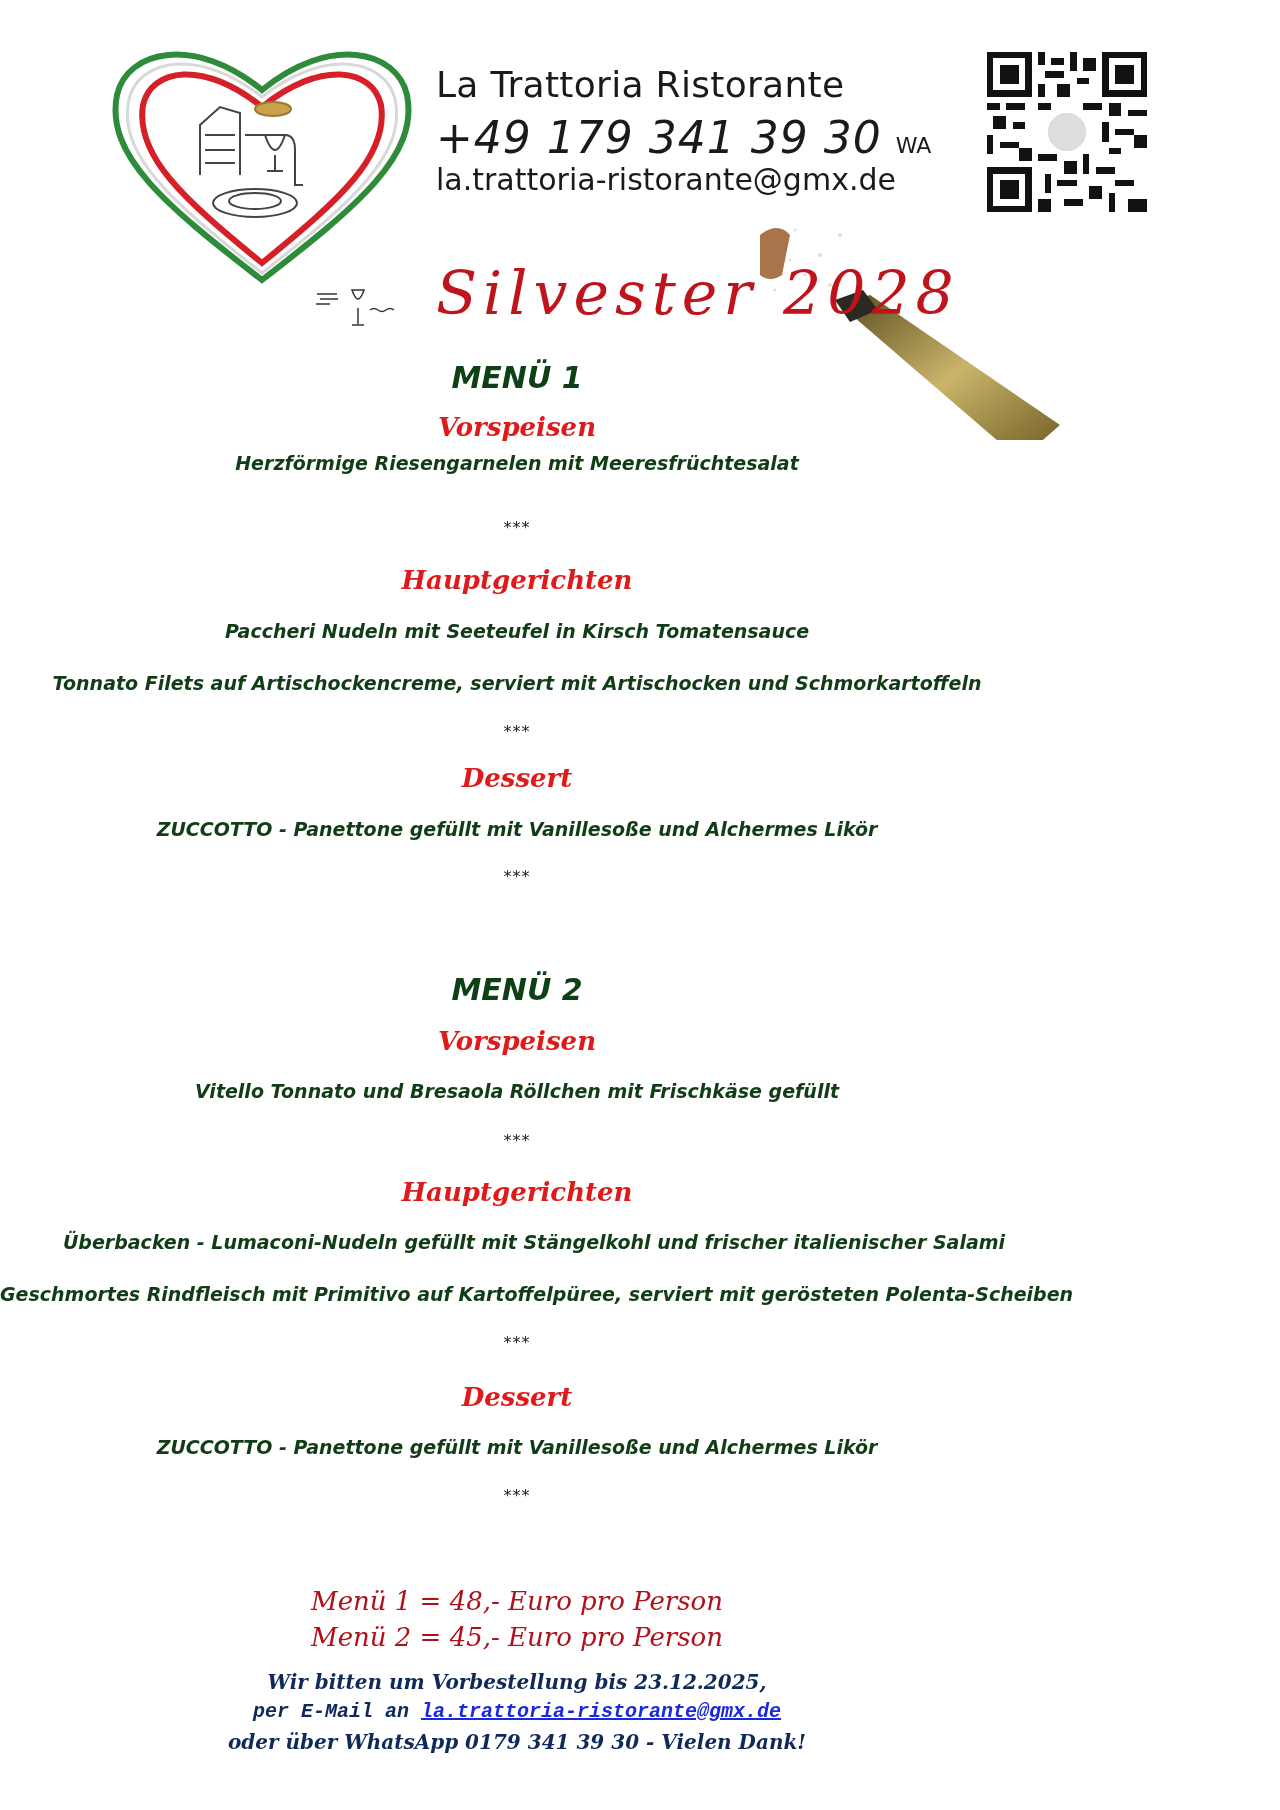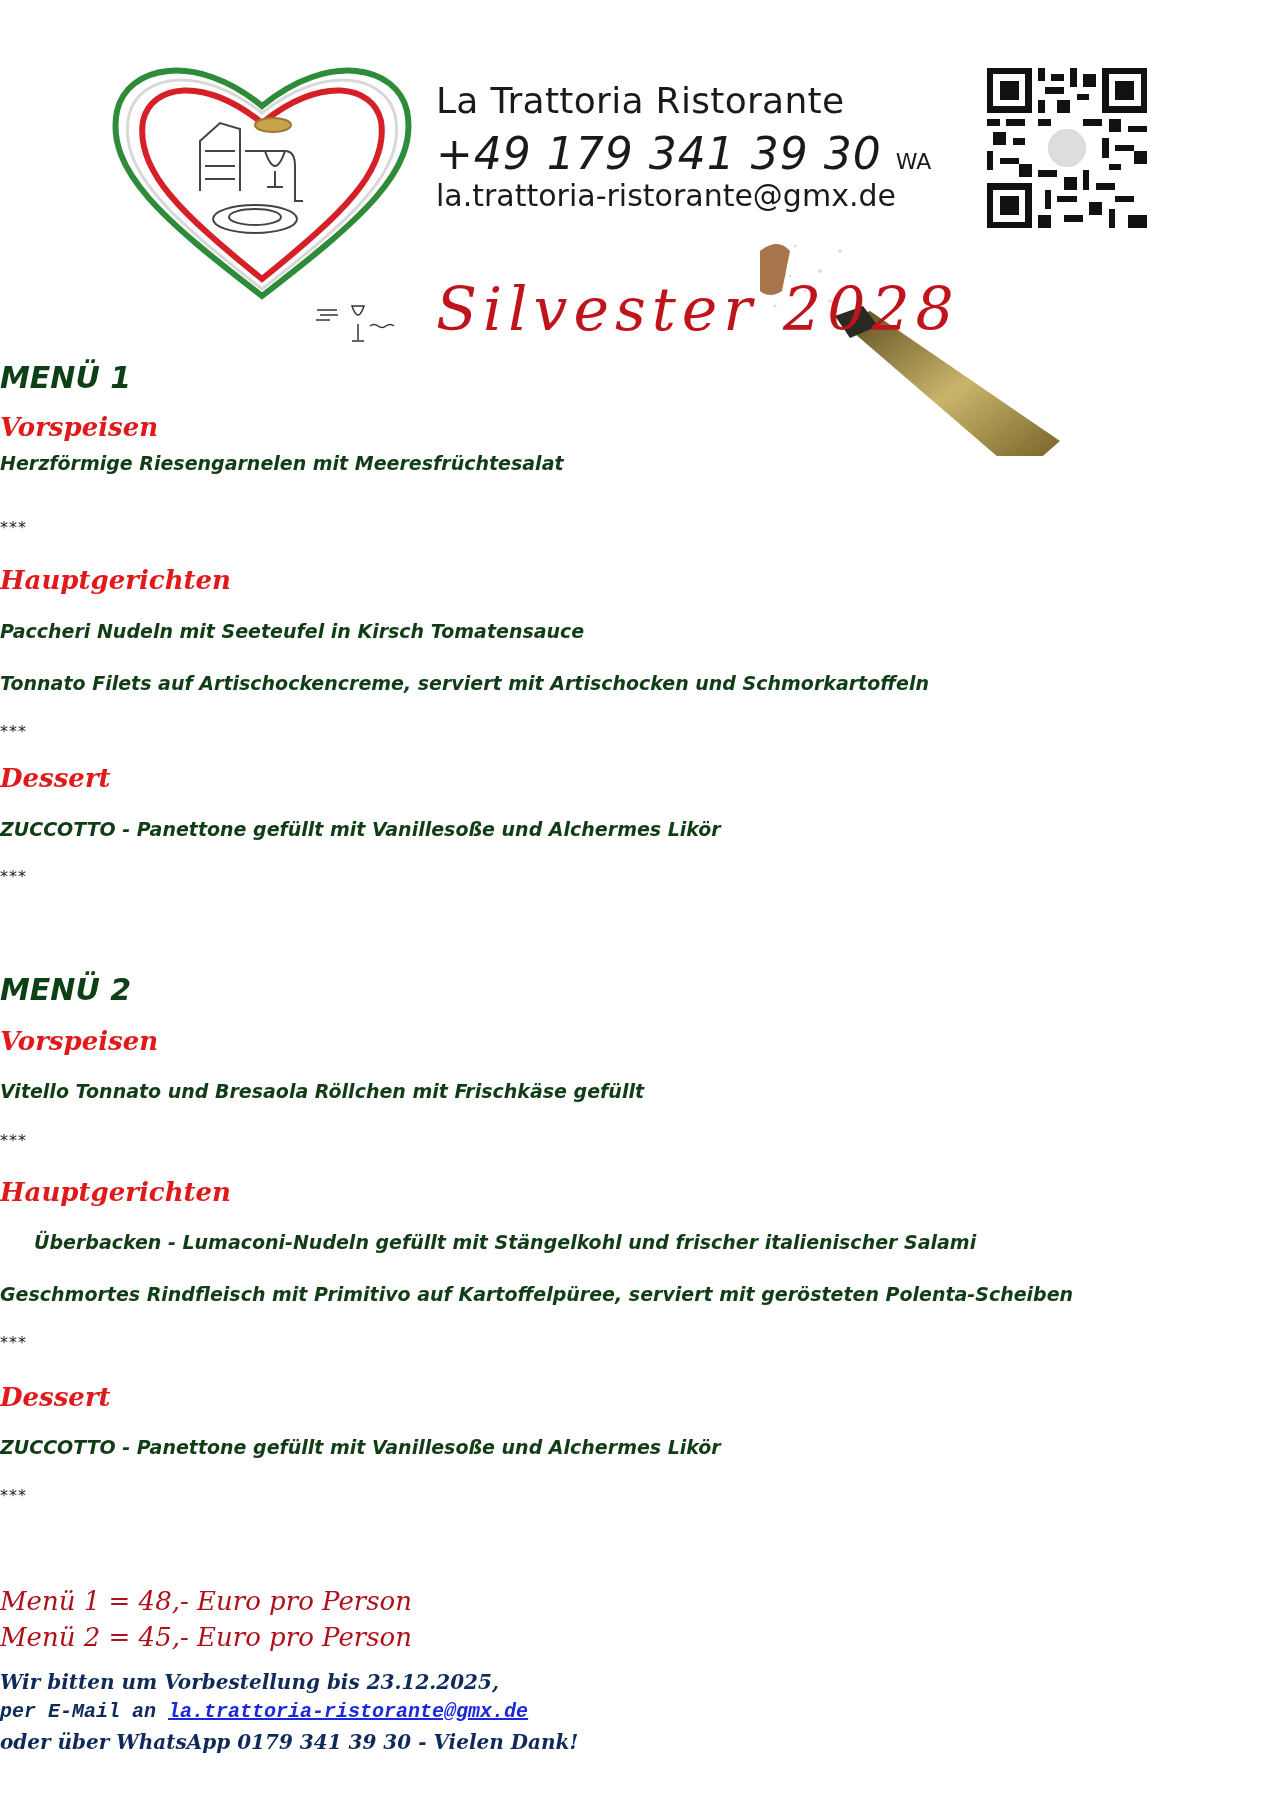--- a/index.html
+++ b/index.html
@@ -1,19 +1,19 @@
 <!DOCTYPE html>
 <html><head>
 <meta charset="utf-8">
 <style>
   * { margin:0; padding:0; box-sizing:border-box; }
   html, body { width:1280px; height:1810px; background:#ffffff; overflow:hidden; }
   body { position:relative; font-family:"DejaVu Sans", sans-serif; }
-  .abs { position:absolute;margin-top:16px; }
-  .center-line { position:absolute; left:0; width:1034px; text-align:left; white-space:nowrap; }
+  .abs { position:absolute; }
+  .center-line { position:absolute; left:0; width:1034px; text-align:center; white-space:nowrap; }
   .hdr-text { font-family:"DejaVu Sans", sans-serif; color:#1a1a1a; }
   .title { left:436px; top:64px; font-size:36px; letter-spacing:0.3px; }
   .phone { left:436px; top:112px; font-size:44px; font-style:italic; letter-spacing:1px; }
   .phone-wa { font-size:22px; font-style:normal; margin-left:14px; letter-spacing:0; }
   .email { left:436px; top:162px; font-size:30px; }
   .silvester { left:436px; top:258px; font-family:"DejaVu Serif", serif; font-style:italic; color:#c0141c; font-size:60px; letter-spacing:6px; }
   .menu-title { font-family:"DejaVu Sans", sans-serif; font-weight:bold; font-style:italic; color:#0d4014; font-size:30px; }
   .section { font-family:"DejaVu Serif", serif; font-style:italic; font-weight:bold; color:#e01a1a; font-size:26px; }
   .dish { font-family:"DejaVu Sans", sans-serif; font-style:italic; font-weight:bold; color:#113d16; font-size:19px; }
   .stars { font-family:"DejaVu Sans", sans-serif; font-style:italic; color:#222; font-size:16px; letter-spacing:1px; }

